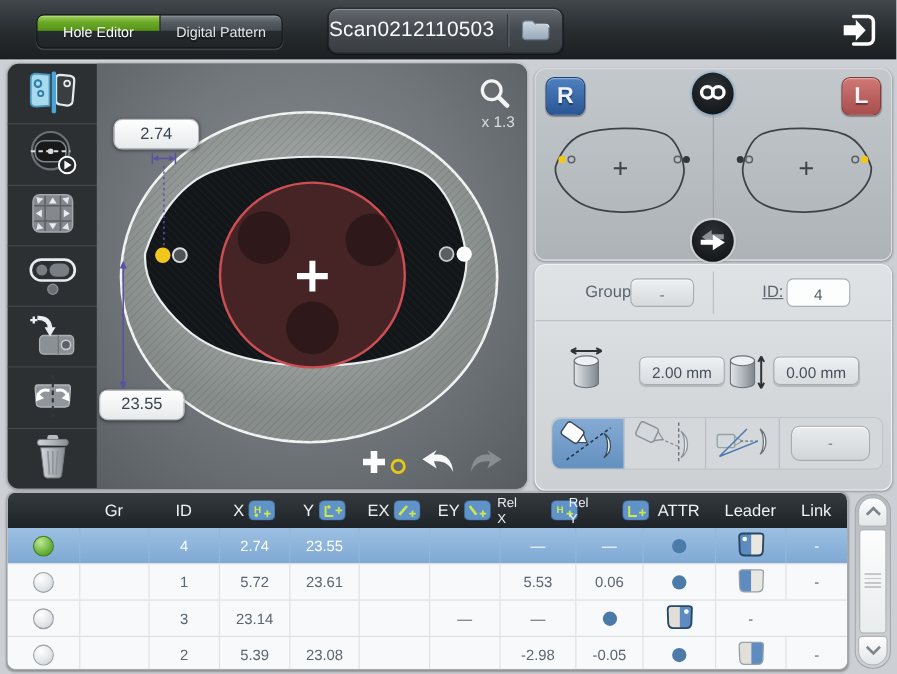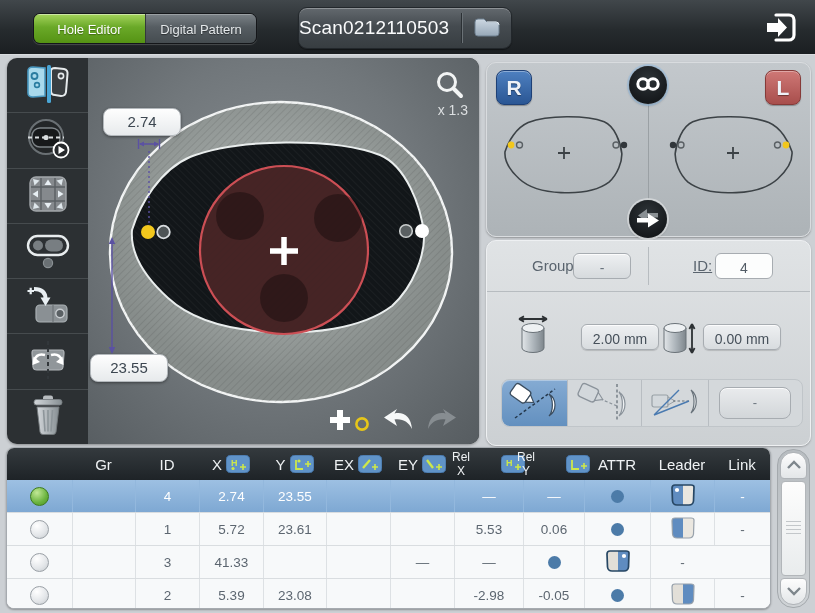--- a/index.html
+++ b/index.html
@@ -14,21 +14,21 @@
     position:absolute;left:0;top:0;width:815px;height:54px;
     background:linear-gradient(#41474b,#262b2e 55%,#1b1f22);
     box-shadow:0 1px 0 rgba(255,255,255,.25);
   }
   .seg{
     position:absolute;left:33px;top:13px;height:29px;display:flex;
     border-radius:7px;overflow:hidden;border:1px solid #141619;
     box-shadow:0 1px 1px rgba(255,255,255,.18), inset 0 0 0 0 transparent;
   }
   .seg .tab{
-    width:111px;height:29px;border:none;cursor:pointer;
+    width:111px;height:14px;border:none;cursor:pointer;
     font-family:"Liberation Sans",sans-serif;font-size:13px;line-height:29px;text-align:center;
   }
   .seg .tab.active{
     background:linear-gradient(#a5d45c,#6aa928 45%,#559314);
     color:#fff;text-shadow:0 1px 1px rgba(0,0,0,.35);
     box-shadow:inset 0 1px 0 rgba(255,255,255,.45);
   }
   .seg .tab.inactive{
     background:linear-gradient(#7b8287,#565d62 45%,#454c50);
     color:#e4e8ea;text-shadow:0 1px 1px rgba(0,0,0,.45);
@@ -154,21 +154,21 @@
   }
   
   .htable{
     position:absolute;left:6px;top:447px;width:765px;height:162px;
     background:#fff;border:1px solid #a6abb0;border-radius:8px;overflow:hidden;
     box-shadow:0 1px 2px rgba(0,0,0,.3);box-sizing:border-box;
   }
   .grid-row{display:grid;grid-template-columns:65px 63px 64px 64px 63px 64px 64px 69px 61px 66px 64px 56px;}
   .thead{
     height:32px;background:linear-gradient(#343a3e,#1e2327);
-    color:#eef1f3;font-size:15px;text-align:center;
+    color:#eef1f3;font-size:15px;
   }
   .th{display:flex;align-items:center;justify-content:center;gap:4px;}
   .th.small{font-size:12px;gap:31px;}
   .hicon{width:24px;height:18px;cursor:pointer;}
   .trow{height:32px;font-size:13.5px;color:#5c6670;background:#f7f9fa;border-top:1px solid #d9dde0;}
   .trow .td{display:flex;align-items:center;justify-content:center;height:100%;border-left:1px solid #dde1e4;overflow:hidden;}
   .trow .td:first-child{border-left:none;}
   .trow.selected{background:linear-gradient(#9dc0e3,#7ea8d3);color:#fff;border-top:none;}
   .trow.selected .td{border-left-color:#93b8dd;}
   .status-dot{width:17px;height:17px;border-radius:50%;cursor:pointer;}
@@ -646,21 +646,21 @@
       </div>
     <div class="td">-</div>
   </div>
 
   <div class="grid-row trow">
     <div class="td">
         <span class="status-dot gray"></span>
       </div>
     <div class="td"></div>
     <div class="td">3</div>
-    <div class="td">41.33</div>
+    <div class="td">23.14</div>
     <div class="td"></div>
     <div class="td"></div>
     <div class="td">—</div>
     <div class="td">—</div>
     <div class="td">
         <span class="attr-dot"></span>
       </div>
     <div class="td">
         <span>
       <svg width="30" height="24" viewBox="0 0 30 24">

